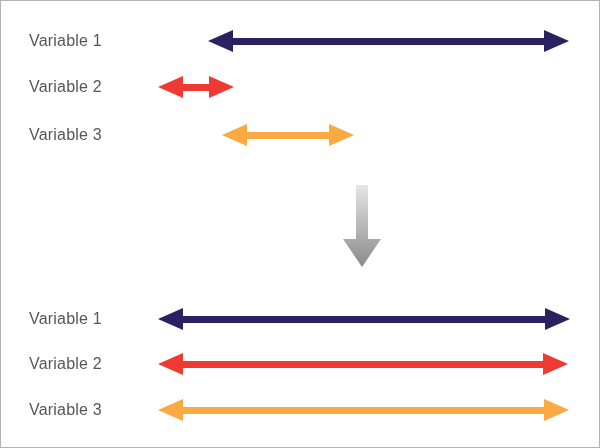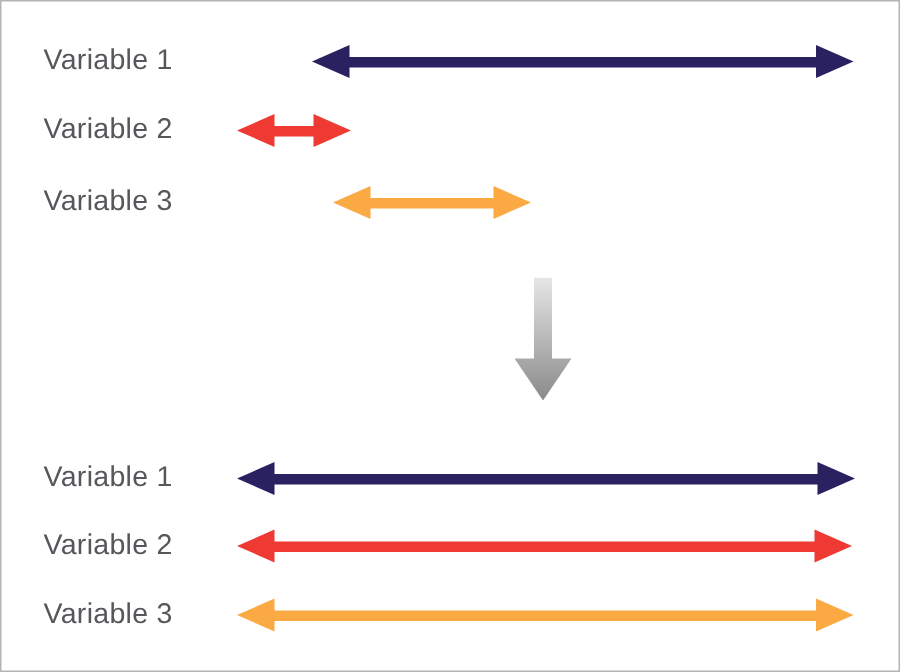--- a/index.html
+++ b/index.html
@@ -15,21 +15,21 @@
     box-sizing: border-box;
     border: 1px solid #b3b3b3;
     background: #ffffff;
     overflow: hidden;
   }
   .row-label {
     position: absolute;
     left: 28px;
     height: 22px;
     line-height: 22px;
-    font-size: 19px;
+    font-size: 16px;
     letter-spacing: 0.2px;
     color: #56575b;
     white-space: nowrap;
   }
   .h-arrow {
     position: absolute;
     height: 23px;
   }
   .h-arrow .head-left {
     position: absolute;

